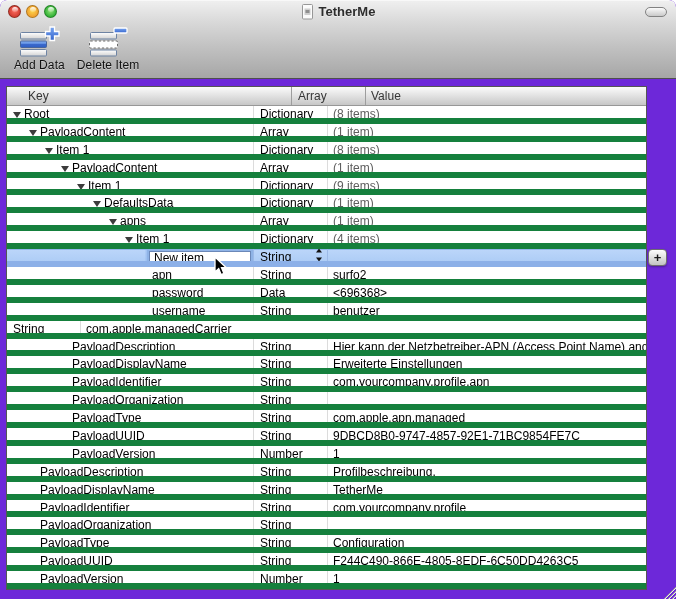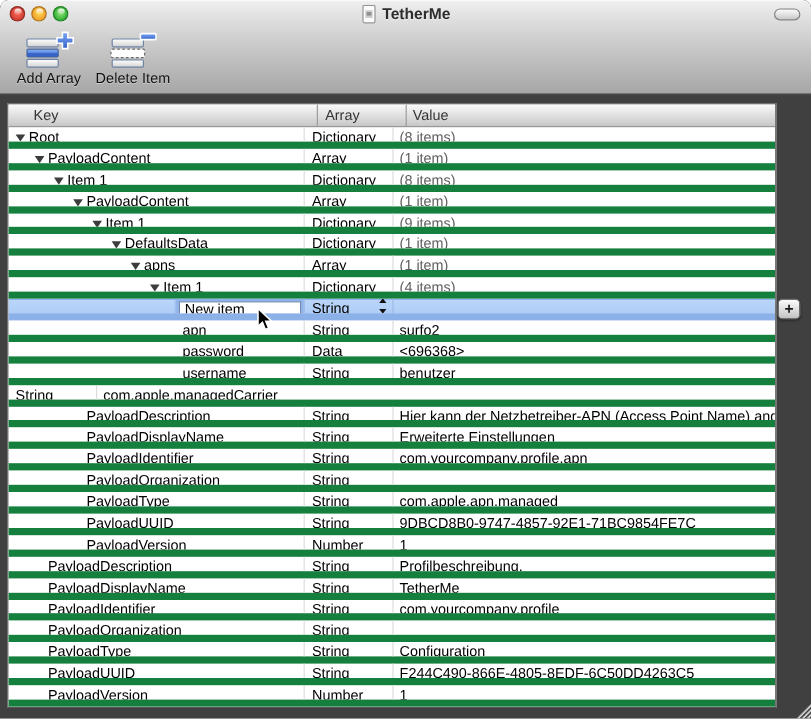--- a/index.html
+++ b/index.html
@@ -1,18 +1,18 @@
 <!DOCTYPE html>
 <html><head>
 <meta charset="utf-8">
 <style>
 * { margin:0; padding:0; box-sizing:border-box; }
 html,body { width:676px; height:599px; }
 body { font-family:"Liberation Sans", sans-serif; background:#fff; position:relative; overflow:hidden; }
-.window { position:absolute; inset:0; background:#404040; border-radius:7px 7px 0 0; overflow:hidden; }
+.window { position:absolute; inset:0; background:#6d28d9; border-radius:7px 7px 0 0; overflow:hidden; }
 .chrome { position:absolute; top:0; left:0; width:676px; height:79px;
   background:linear-gradient(#f0f0f0 0%, #d9d9d9 28%, #c0c0c0 62%, #a6a6a6 100%);
   border-bottom:1px solid #4f4f4f; border-radius:7px 7px 0 0;
   box-shadow: inset 0 1px 0 rgba(255,255,255,.55); }
 .titlebar { position:absolute; top:0; left:0; right:0; height:22px; }
 .lights { position:absolute; left:8px; top:5px; display:flex; gap:5px; }
 .light { width:13px; height:13px; border-radius:50%; border:1px solid rgba(60,20,10,.45); position:relative; }
 .light::after { content:""; position:absolute; left:2.5px; right:2.5px; top:1px; height:5px; border-radius:50%; background:linear-gradient(rgba(255,255,255,.95), rgba(255,255,255,.15)); }
 .light.red { background:radial-gradient(circle at 50% 45%, #fc6d60, #cf3a2f 75%); }
 .light.yellow { background:radial-gradient(circle at 50% 45%, #fed74c, #ef9e2e 75%); border-color:rgba(110,70,10,.5); }
@@ -21,21 +21,21 @@
 .title { font-size:13px; font-weight:bold; color:#2d2d2d; text-shadow:0 1px 0 rgba(255,255,255,.55); }
 .pill { position:absolute; right:9px; top:7px; width:22px; height:10px; border-radius:5px; border:1px solid #828282; background:linear-gradient(#fbfbfb,#c9c9c9); }
 .toolbar { position:absolute; top:25px; left:0; right:0; height:52px; display:flex; align-items:flex-start; padding-left:10px; gap:4px; }
 .tool-btn { display:flex; flex-direction:column; align-items:center; padding:0 4px; }
 .tool-btn .ticon { height:33px; display:flex; align-items:flex-end; }
 .tool-btn .tlabel { font-size:12px; letter-spacing:0.1px; color:#111; text-shadow:0 1px 0 rgba(255,255,255,.4); margin-top:0px; }
 
 .table { position:absolute; left:6px; top:86px; width:641px; height:504px; border:1px solid #555555; background:#fff; overflow:hidden; }
 .thead { display:flex; height:19px; background:linear-gradient(#fbfbfb,#c7c7c7); border-bottom:1px solid #979797; }
 .th { font-size:12px; color:#363636; line-height:18px; }
-.th.key { width:258px; border-right:1px solid #9d9d9d; padding-left:21px; }
+.th.key { width:285px; border-right:1px solid #9d9d9d; padding-left:21px; }
 .th.type { width:74px; border-right:1px solid #9d9d9d; padding-left:6px; }
 .th.value { flex:1; padding-left:5px; }
 .row { display:flex; height:17.9px; border-bottom:6px solid #15803d; position:relative; }
 .cell { height:100%; position:relative; overflow:hidden; white-space:nowrap; }
 .cell.key { width:247px; border-right:1px solid #dcdcdc; }
 .cell.type { width:74px; border-right:1px solid #dcdcdc; }
 .cell.value { flex:1; }
 .ktext, .ttext, .vtext { font-size:12px; color:#000; line-height:17px; display:block; }
 .ttext { padding-left:6px; }
 .vtext { padding-left:5px; }
@@ -91,21 +91,21 @@
                   <stop offset="0" stop-color="#7aa6f2"></stop>
                   <stop offset="1" stop-color="#3565cc"></stop>
                 </linearGradient>
             </defs>
             <rect x="4.5" y="7.5" width="26" height="6.5" rx="1" fill="url(#gw)" stroke="#6d83a3"></rect>
             <rect x="4.5" y="16" width="26" height="6.5" rx="1" fill="url(#gb)" stroke="#47649c"></rect>
             <rect x="4.5" y="24.5" width="26" height="6.5" rx="1" fill="url(#gw)" stroke="#6d83a3"></rect>
             <path d="M34 2 h4.5 v4.5 h4.5 v4.5 h-4.5 v4.5 h-4.5 v-4.5 h-4.5 v-4.5 h4.5 z" fill="url(#gp)" stroke="#ffffff" stroke-width="1.3"></path>
           </svg>
         </span>
-        <span class="tlabel">Add Array</span>
+        <span class="tlabel">Add Data</span>
       </div>
       <div class="tool-btn">
         <span class="ticon">
           <svg width="48" height="33" viewBox="0 0 48 33">
             <rect x="6.5" y="7.5" width="26" height="6.5" rx="1" fill="url(#gw)" stroke="#6d83a3"></rect>
             <rect x="5.5" y="16" width="28" height="7" rx="1" fill="#ffffff" stroke="#6a6a6a" stroke-dasharray="2.2,2"></rect>
             <rect x="6.5" y="25" width="26" height="6" rx="1" fill="url(#gw)" stroke="#6d83a3"></rect>
             <rect x="30" y="3" width="13" height="5" rx="1" fill="url(#gp)" stroke="#ffffff" stroke-width="1.3"></rect>
           </svg>
         </span>

